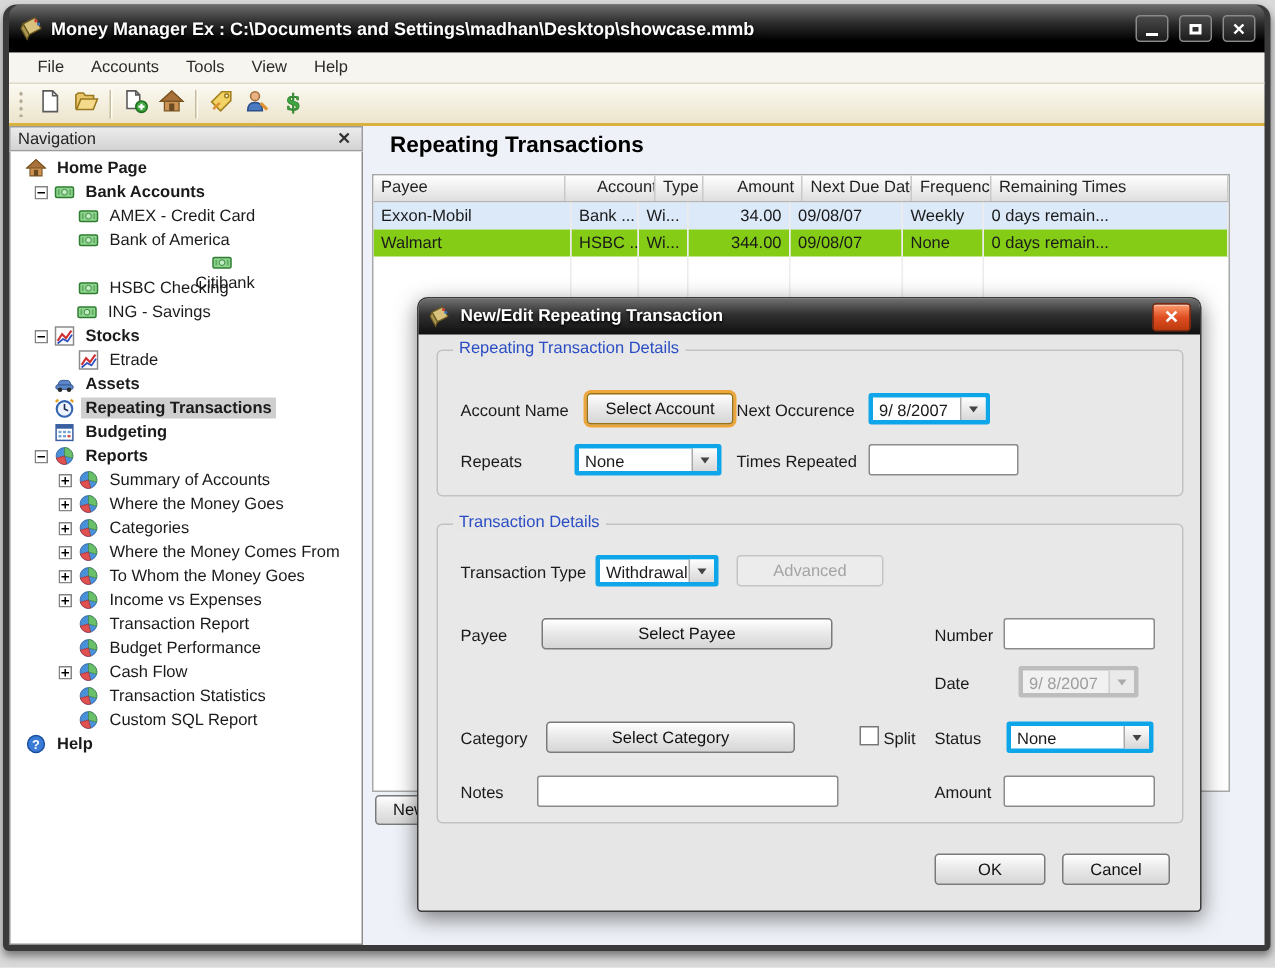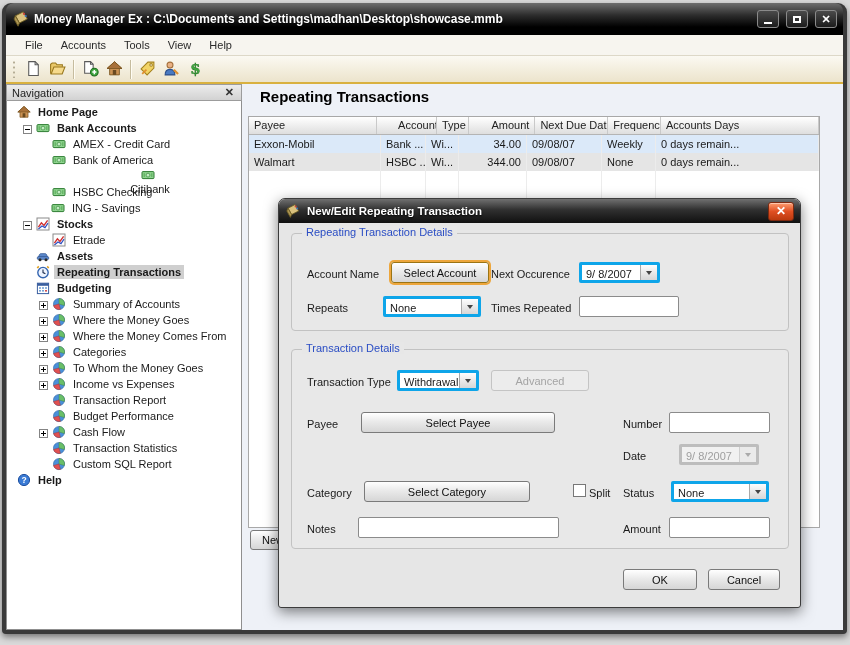--- a/index.html
+++ b/index.html
@@ -64,21 +64,21 @@
   .tree-row .t-icon svg { width:14px; height:14px; display:block; }
   .tree-label { padding:1px 3px; }
   .tree-label.bold { font-weight:bold; }
   .tree-label.selected { background:#cfcfcf; }
   
   .content { flex:1; position:relative; min-width:0; }
   .page-title { position:absolute; left:18px; top:4px; font-size:15px; font-weight:bold; color:#000; }
   .list { position:absolute; left:6px; top:32px; width:572px; height:412px; background:#fff; border:1px solid #a8a8a8; overflow:hidden; }
   .list-header { display:flex; height:18px; background:linear-gradient(#ffffff,#dedede); border-bottom:1px solid #b4b4b4; }
   .hcell { padding:0 5px; line-height:17px; border-right:1px solid #c9c9c9; color:#222; overflow:hidden; white-space:nowrap; }
-  .lrow { display:flex; height:18px; background:#e5e5e5; }
+  .lrow { display:flex; height:18px; background:#84cc16; }
   .lrow.selected { background:#dbe9f9; }
   .lcell { padding:0 5px; line-height:18px; border-right:1px solid #ebebeb; overflow:hidden; white-space:nowrap; }
   .colline { position:absolute; top:18px; bottom:0; width:1px; background:#ececec; }
   .btn {
     background:linear-gradient(#ffffff,#eaeaea 45%,#d6d6d6); border:1px solid #7a7a7a; border-radius:3px;
     font-family:"Liberation Sans", sans-serif; font-size:11px; color:#111; text-align:center; cursor:default;
     display:flex; align-items:center; justify-content:center;
   }
   .new-btn { position:absolute; left:8px; top:446px; width:46px; height:20px; }
   
@@ -348,20 +348,34 @@
                   <rect x="6" y="6.2" width="2" height="1.6"></rect>
                   <rect x="9" y="6.2" width="2" height="1.6"></rect>
                   <rect x="3" y="9" width="2" height="1.6"></rect>
                   <rect x="6" y="9" width="2" height="1.6"></rect>
                 </g>
                 <rect x="9" y="9" width="2" height="1.6" fill="#d05050"></rect>
               </svg>
             </span>
             <span class="tree-label bold">Budgeting</span>
           </div>
+          <div class="tree-row" style="padding-left: 16px;">
+            <span class="expander"><svg viewBox="0 0 9 9">
+                <rect x="0.5" y="0.5" width="8" height="8" fill="#fff" stroke="#848484"></rect>
+                <line x1="2" y1="4.5" x2="7" y2="4.5" stroke="#000"></line>
+              </svg></span>
+            <span class="t-icon">
+              <svg viewBox="0 0 14 14">
+                <circle cx="7" cy="7" r="5.6" fill="#4a90d9" stroke="#2a5a9a" stroke-width=".5"></circle>
+                <path d="M7 7 L7 1.4 A5.6 5.6 0 0 1 12.4 8.5 Z" fill="#6abf69" stroke="#3a7a3a" stroke-width=".4"></path>
+                <path d="M7 7 L1.5 8.4 A5.6 5.6 0 0 0 8.4 12.4 Z" fill="#e05050" stroke="#9a2a2a" stroke-width=".4"></path>
+              </svg>
+            </span>
+            <span class="tree-label bold">Reports</span>
+          </div>
           <div class="tree-row" style="padding-left: 32px;">
             <span class="expander"><svg viewBox="0 0 9 9">
                 <rect x="0.5" y="0.5" width="8" height="8" fill="#fff" stroke="#848484"></rect>
                 <line x1="2" y1="4.5" x2="7" y2="4.5" stroke="#000"></line>
                 <line x1="4.5" y1="2" x2="4.5" y2="7" stroke="#000"></line>
               </svg></span>
             <span class="t-icon">
               <svg viewBox="0 0 14 14">
                 <circle cx="7" cy="7" r="5.6" fill="#4a90d9" stroke="#2a5a9a" stroke-width=".5"></circle>
                 <path d="M7 7 L7 1.4 A5.6 5.6 0 0 1 12.4 8.5 Z" fill="#6abf69" stroke="#3a7a3a" stroke-width=".4"></path>
@@ -391,36 +405,36 @@
                 <line x1="2" y1="4.5" x2="7" y2="4.5" stroke="#000"></line>
                 <line x1="4.5" y1="2" x2="4.5" y2="7" stroke="#000"></line>
               </svg></span>
             <span class="t-icon">
               <svg viewBox="0 0 14 14">
                 <circle cx="7" cy="7" r="5.6" fill="#4a90d9" stroke="#2a5a9a" stroke-width=".5"></circle>
                 <path d="M7 7 L7 1.4 A5.6 5.6 0 0 1 12.4 8.5 Z" fill="#6abf69" stroke="#3a7a3a" stroke-width=".4"></path>
                 <path d="M7 7 L1.5 8.4 A5.6 5.6 0 0 0 8.4 12.4 Z" fill="#e05050" stroke="#9a2a2a" stroke-width=".4"></path>
               </svg>
             </span>
+            <span class="tree-label">Categories</span>
+          </div>
+          <div class="tree-row" style="padding-left: 32px;">
+            <span class="expander"><svg viewBox="0 0 9 9">
+                <rect x="0.5" y="0.5" width="8" height="8" fill="#fff" stroke="#848484"></rect>
+                <line x1="2" y1="4.5" x2="7" y2="4.5" stroke="#000"></line>
+                <line x1="4.5" y1="2" x2="4.5" y2="7" stroke="#000"></line>
+              </svg></span>
+            <span class="t-icon">
+              <svg viewBox="0 0 14 14">
+                <circle cx="7" cy="7" r="5.6" fill="#4a90d9" stroke="#2a5a9a" stroke-width=".5"></circle>
+                <path d="M7 7 L7 1.4 A5.6 5.6 0 0 1 12.4 8.5 Z" fill="#6abf69" stroke="#3a7a3a" stroke-width=".4"></path>
+                <path d="M7 7 L1.5 8.4 A5.6 5.6 0 0 0 8.4 12.4 Z" fill="#e05050" stroke="#9a2a2a" stroke-width=".4"></path>
+              </svg>
+            </span>
             <span class="tree-label">Where the Money Comes From</span>
-          </div>
-          <div class="tree-row" style="padding-left: 32px;">
-            <span class="expander"><svg viewBox="0 0 9 9">
-                <rect x="0.5" y="0.5" width="8" height="8" fill="#fff" stroke="#848484"></rect>
-                <line x1="2" y1="4.5" x2="7" y2="4.5" stroke="#000"></line>
-                <line x1="4.5" y1="2" x2="4.5" y2="7" stroke="#000"></line>
-              </svg></span>
-            <span class="t-icon">
-              <svg viewBox="0 0 14 14">
-                <circle cx="7" cy="7" r="5.6" fill="#4a90d9" stroke="#2a5a9a" stroke-width=".5"></circle>
-                <path d="M7 7 L7 1.4 A5.6 5.6 0 0 1 12.4 8.5 Z" fill="#6abf69" stroke="#3a7a3a" stroke-width=".4"></path>
-                <path d="M7 7 L1.5 8.4 A5.6 5.6 0 0 0 8.4 12.4 Z" fill="#e05050" stroke="#9a2a2a" stroke-width=".4"></path>
-              </svg>
-            </span>
-            <span class="tree-label">Categories</span>
           </div>
           <div class="tree-row" style="padding-left: 32px;">
             <span class="expander"><svg viewBox="0 0 9 9">
                 <rect x="0.5" y="0.5" width="8" height="8" fill="#fff" stroke="#848484"></rect>
                 <line x1="2" y1="4.5" x2="7" y2="4.5" stroke="#000"></line>
                 <line x1="4.5" y1="2" x2="4.5" y2="7" stroke="#000"></line>
               </svg></span>
             <span class="t-icon">
               <svg viewBox="0 0 14 14">
                 <circle cx="7" cy="7" r="5.6" fill="#4a90d9" stroke="#2a5a9a" stroke-width=".5"></circle>
@@ -518,21 +532,21 @@
     <div class="content">
       <div class="page-title">Repeating Transactions</div>
       <div class="list" id="list">
           <div class="list-header">
             <span class="hcell" style="width: 132px; text-align: left;">Payee</span>
             <span class="hcell" style="width: 45px; text-align: left; margin-left: 16px;">Account</span>
             <span class="hcell" style="width: 33px; text-align: left;">Type</span>
             <span class="hcell" style="width: 68px; text-align: right;">Amount</span>
             <span class="hcell" style="width: 75px; text-align: left;">Next Due Date</span>
             <span class="hcell" style="width: 54px; text-align: left;">Frequency</span>
-            <span class="hcell" style="width: 163px; text-align: left;">Accounts Days</span>
+            <span class="hcell" style="width: 163px; text-align: left;">Remaining Times</span>
           </div>
           <div class="colline" style="left: 131px;"></div>
           <div class="colline" style="left: 176px;"></div>
           <div class="colline" style="left: 209px;"></div>
           <div class="colline" style="left: 277px;"></div>
           <div class="colline" style="left: 352px;"></div>
           <div class="colline" style="left: 406px;"></div>
           <div class="lrow selected">
             <span class="lcell" style="width: 132px; text-align: left;">Exxon-Mobil</span>
             <span class="lcell" style="width: 45px; text-align: left;">Bank ...</span>

